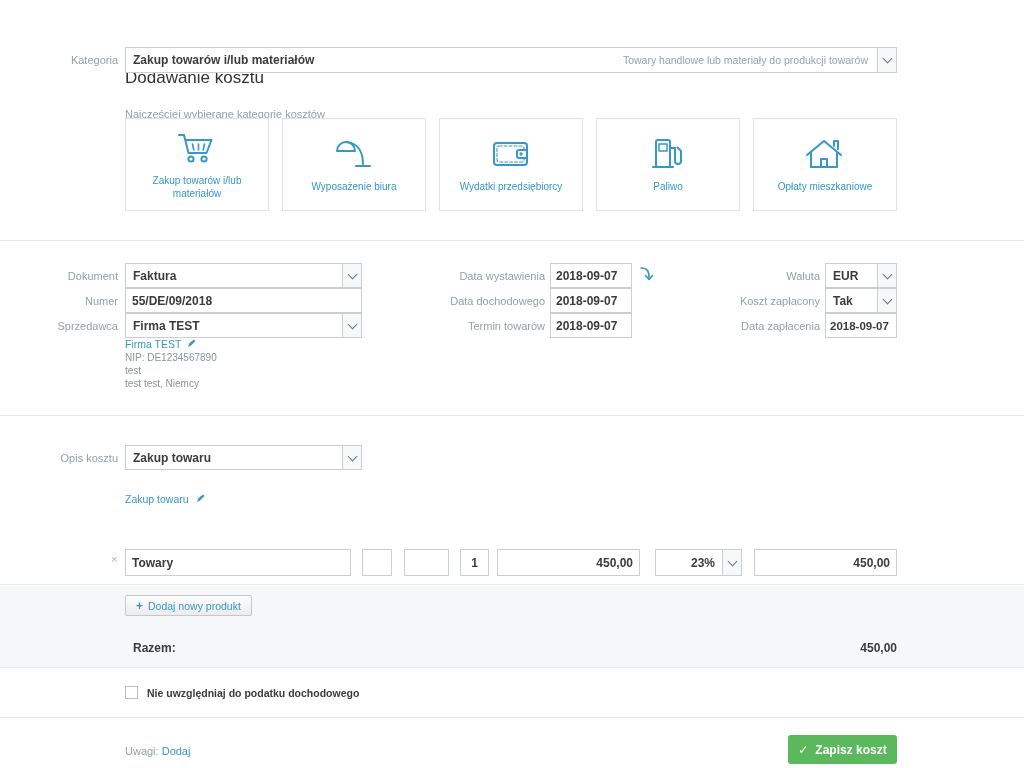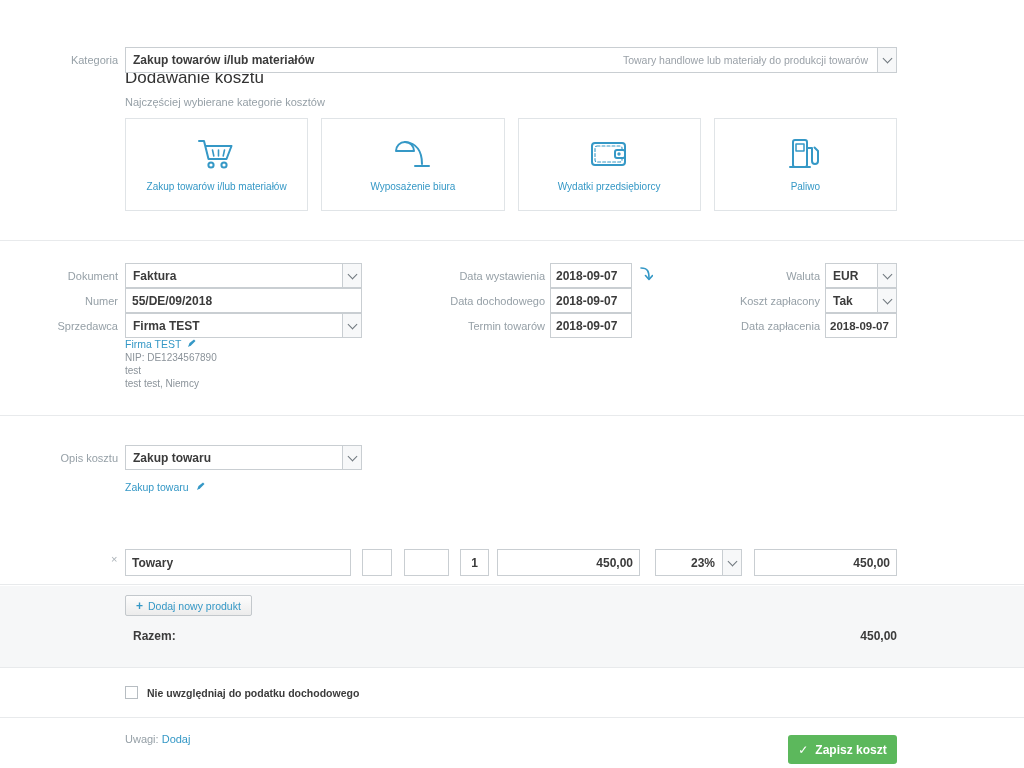--- a/index.html
+++ b/index.html
@@ -1,21 +1,21 @@
 <!DOCTYPE html>
 <html><head>
 <meta charset="utf-8">
 <style>
   * { box-sizing: border-box; margin: 0; padding: 0; }
   html,body { background:#fff; }
   .page {
     position: relative; width: 1024px; height: 768px; overflow: hidden;
     background: #fff; font-family: "Liberation Sans", sans-serif; color:#3b3b3b;
   }
-  .abs { position: absolute; }
+  .abs { position: absolute; margin-top: 12px; }
   .lbl { position:absolute; font-size:11px; color:#96a0a7; width:110px; text-align:right; white-space:nowrap; }
   .inp {
     position:absolute; height:25px; border:1px solid #c9ced2; background:#fff;
     font-family:"Liberation Sans",sans-serif; font-size:12px; font-weight:bold; color:#3b3b3b;
     padding:4px 6px; outline:none;
   }
   .sel {
     position:absolute; height:25px; border:1px solid #c9ced2; background:#fff;
     display:flex; align-items:center; overflow:hidden;
   }
@@ -112,20 +112,29 @@
       <div class="lblc">Wydatki przedsiębiorcy</div>
     </div>
     <div class="card">
       <svg class="cicon" width="44" height="38" viewBox="0 0 44 38">
         <rect x="10" y="5" width="14" height="27" rx="2"></rect>
         <rect x="13" y="9" width="8" height="7" stroke-width="1.5"></rect>
         <path d="M7 32 h20"></path>
         <path d="M24 13 h5 v13 a3 3 0 0 0 6 0 V16 l-3.5 -3.5"></path>
       </svg>
       <div class="lblc">Paliwo</div>
+    </div>
+    <div class="card">
+      <svg class="cicon" width="44" height="38" viewBox="0 0 44 38">
+        <path d="M4 20 L21 6 L38 20"></path>
+        <path d="M8 17 V32 H34 V17"></path>
+        <path d="M18 32 v-8 h6 v8"></path>
+        <path d="M31 11 V6 h4 v8"></path>
+      </svg>
+      <div class="lblc">Opłaty mieszkaniowe</div>
     </div>
   </div>
 
   <div class="hr" style="top:240px;"></div>
 
   <div class="lbl" style="left:8px; top:270px;">Dokument</div>
   <div class="sel" style="left:125px; top:263px; width:237px;">
     <span class="val">Faktura</span>
     <span class="chevbox"></span>
   </div>

